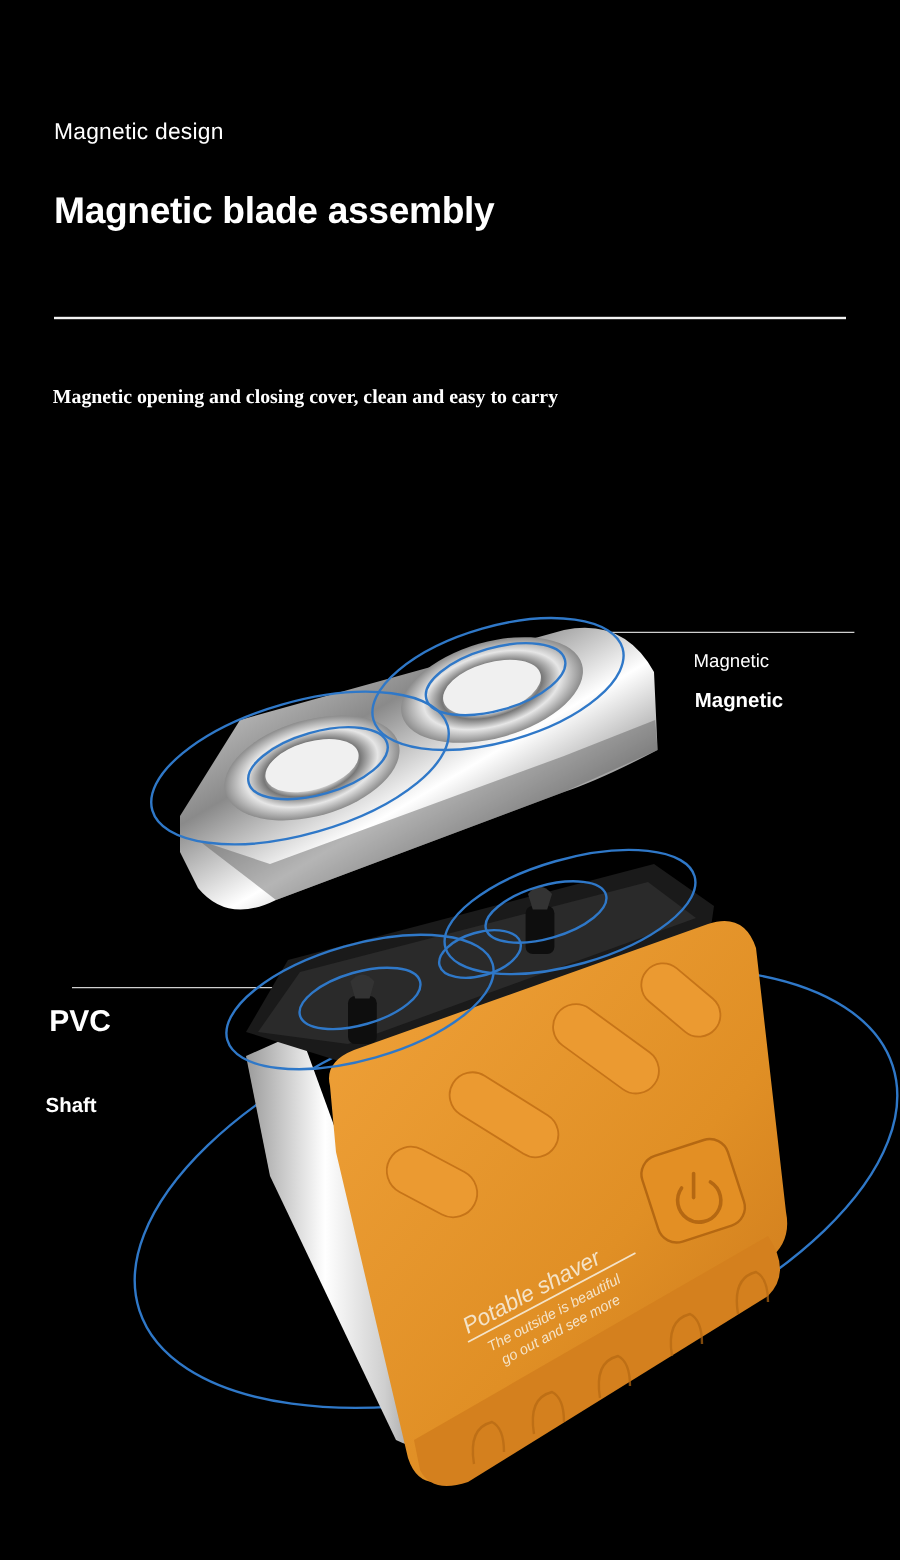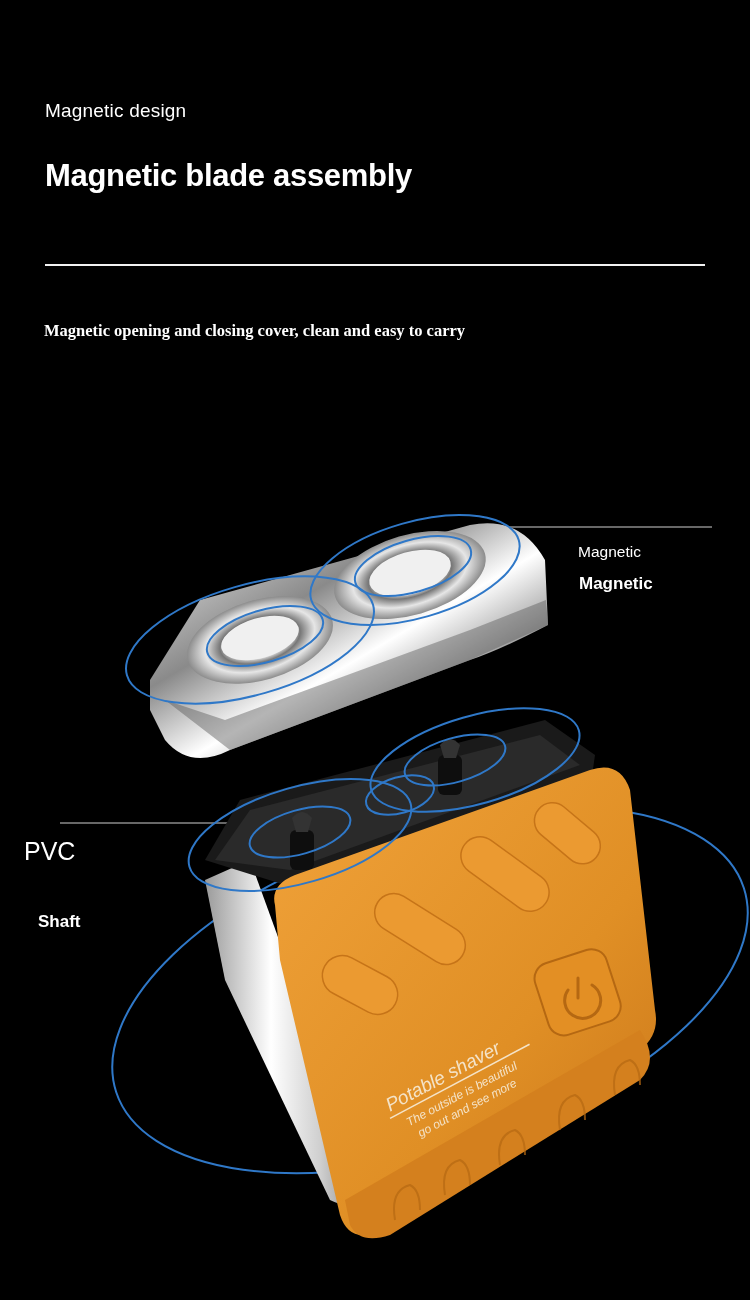--- a/index.html
+++ b/index.html
@@ -4,21 +4,21 @@
   <style>
     html, body { margin:0; padding:0; background:#000; }
     body { width:750px; height:1300px; position:relative; overflow:hidden; font-family:"Liberation Sans", sans-serif; color:#fff; }
     .abs { position:absolute; }
     .eyebrow { left:45px; top:100px; font-size:19px; font-weight:normal; letter-spacing:0.2px; }
     .title { left:45px; top:158px; font-size:31px; font-weight:bold; letter-spacing:-0.3px; }
     .rule { left:45px; top:264px; width:660px; height:2px; background:#f2f2f2; }
     .subtitle { left:44px; top:321px; font-size:16.5px; font-weight:bold;font-family:Liberation Serif, serif; }
     .label-mag-1 { left:578px; top:543px; font-size:15.5px; font-weight:normal; }
     .label-mag-2 { left:579px; top:574px; font-size:17px; font-weight:bold; }
-    .label-pvc-1 { left:24px; top:837px; font-size:25px; font-weight:normal; }
+    .label-pvc-1 { left:41px; top:837px; font-size:25px; font-weight:bold; }
     .label-pvc-2 { left:38px; top:912px; font-size:17px; font-weight:bold; }
     .product { left:0; top:380px; width:750px; height:920px; }
   </style>
 </head>
 <body>
 
 <div class="abs eyebrow">Magnetic design</div>
 <div class="abs title">Magnetic blade assembly</div>
 <div class="abs rule"></div>
 <div class="abs subtitle">Magnetic opening and closing cover, clean and easy to carry</div>

